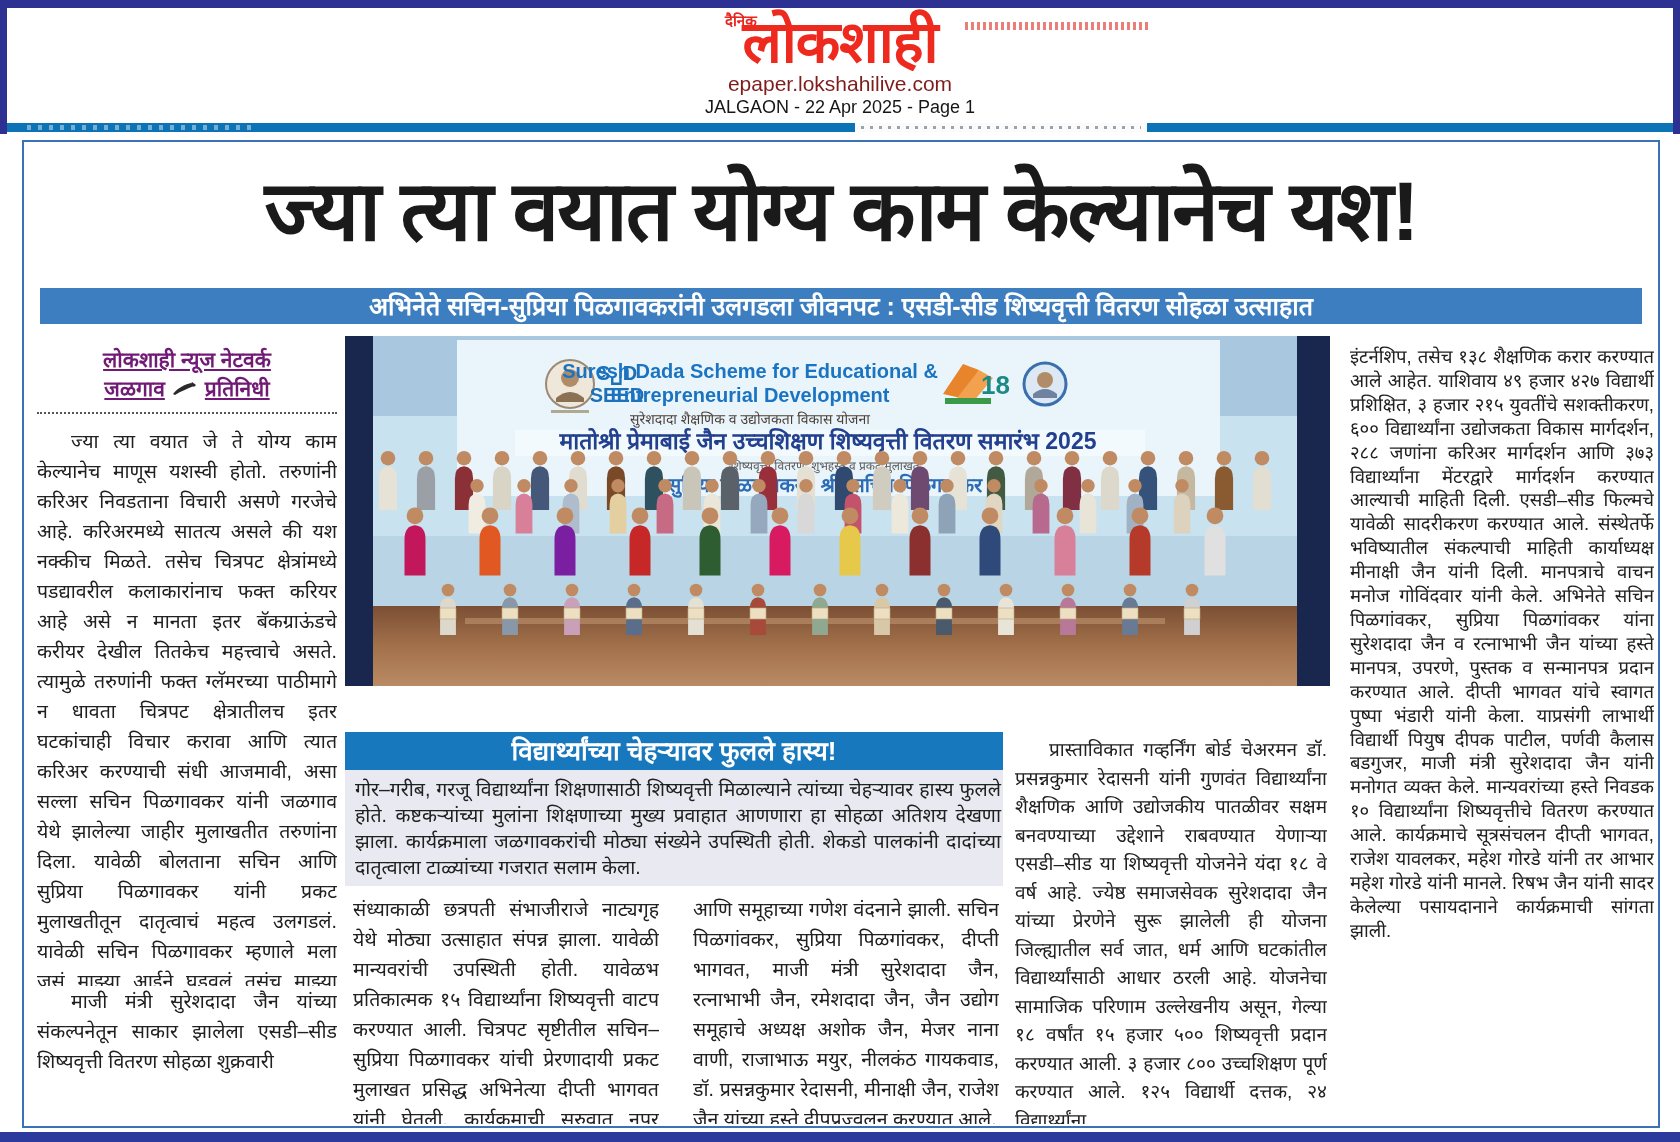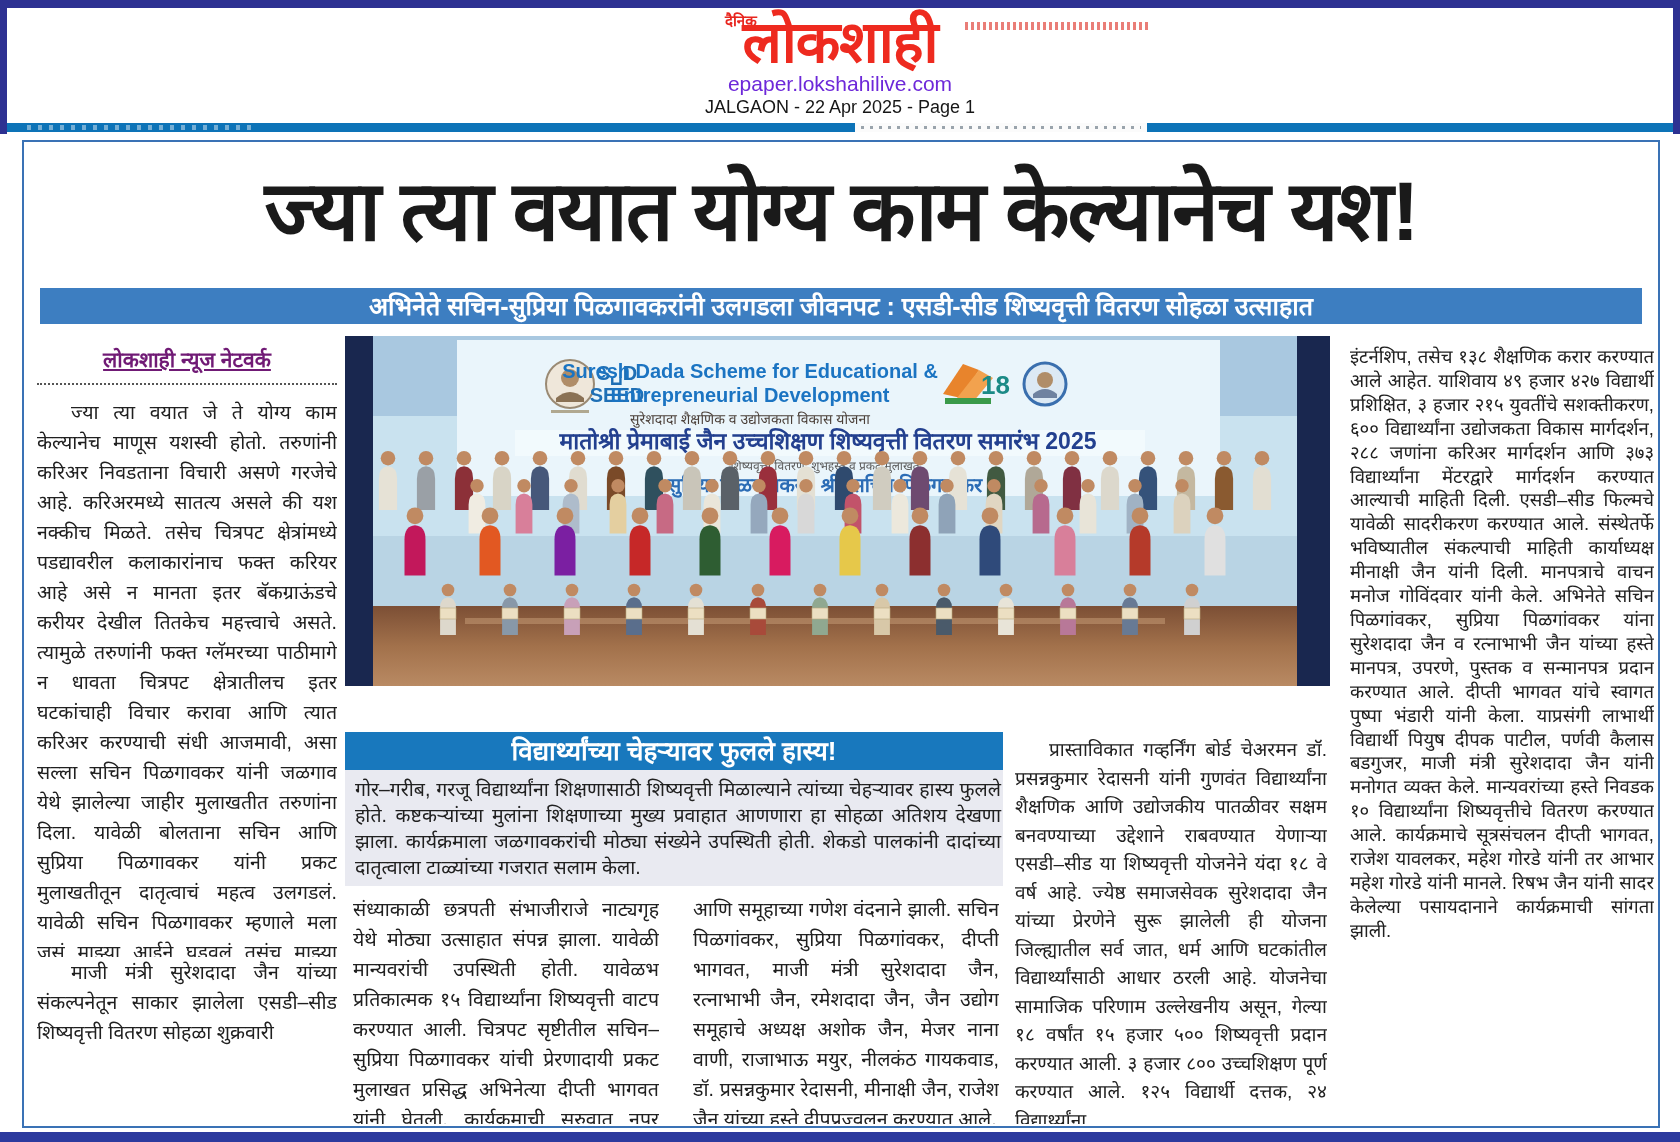--- a/index.html
+++ b/index.html
@@ -12,21 +12,21 @@
   .edge{top:8px;width:7px;height:126px;background:#2d3192;}
   .edge.l{left:0;} .edge.r{left:1673px;}
   .bottombar{left:0;top:1132px;width:1680px;height:10px;background:#2c3a9e;}
 
   
   .daily{left:725px;top:10px;font-size:15px;font-weight:bold;color:#e8261f;}
   .logo{left:0;top:12px;width:1680px;text-align:center;font-size:58px;line-height:60px;
         font-weight:800;color:#ee2a1f;letter-spacing:-1px;}
   .tagline{left:965px;top:22px;width:185px;height:8px;opacity:.75;
         background:repeating-linear-gradient(90deg,#e2524a 0 3px,transparent 3px 6px);}
-  .siteurl{left:0;top:72px;width:1680px;text-align:center;font-size:21px;color:#6d28d9;}
+  .siteurl{left:0;top:72px;width:1680px;text-align:center;font-size:21px;color:#7f1d1d;}
   .pageinfo{left:0;top:97px;width:1680px;text-align:center;font-size:18px;color:#161616;}
 
   
   .sliver{left:7px;top:123px;width:1666px;height:9px;background:#0d73b7;}
   .sliver .marksL{position:absolute;left:20px;top:2px;width:230px;height:5px;opacity:.5;
         background:repeating-linear-gradient(90deg,#dfeaf2 0 4px,transparent 4px 11px);}
   .sliver .white{position:absolute;left:848px;top:0;width:292px;height:9px;background:#fbfbfb;}
   .sliver .white i{position:absolute;left:6px;top:3px;width:280px;height:3px;display:block;
         background:repeating-linear-gradient(90deg,#9aa4ac 0 3px,transparent 3px 9px);}
 
@@ -86,20 +86,30 @@
   </div>
 
   <div class="abs pagebox">
 
     <div class="abs band">अभिनेते सचिन-सुप्रिया पिळगावकरांनी उलगडला जीवनपट : एसडी-सीड शिष्यवृत्ती वितरण सोहळा उत्साहात</div>
     <div class="abs headline">ज्या त्या वयात योग्य काम केल्यानेच यश!</div>
 
     <div class="abs ncol col1">
       <div class="byline">
         <div>लोकशाही न्यूज नेटवर्क</div>
+        <div class="penrow">
+          <span>जळगाव</span>
+          <span>
+            <svg width="26" height="15" viewBox="0 0 26 15">
+              <path d="M1 13 C7 6 12 4 19 2 L22 5 C15 8 9 10 3 14 Z" fill="#2a2a2a"></path>
+              <path d="M20 1 L24 4 L22 6 L19 3 Z" fill="#2a2a2a"></path>
+            </svg>
+          </span>
+          <span>प्रतिनिधी</span>
+        </div>
       </div>
       <hr class="dotrule">
       <div class="p1clip">
           <p>ज्या त्या वयात जे ते योग्य काम केल्यानेच माणूस यशस्वी होतो. तरुणांनी करिअर निवडताना विचारी असणे गरजेचे आहे. करिअरमध्ये सातत्य असले की यश नक्कीच मिळते. तसेच चित्रपट क्षेत्रांमध्ये पडद्यावरील कलाकारांनाच फक्त करियर आहे असे न मानता इतर बॅकग्राऊंडचे करीयर देखील तितकेच महत्त्वाचे असते. त्यामुळे तरुणांनी फक्त ग्लॅमरच्या पाठीमागे न धावता चित्रपट क्षेत्रातीलच इतर घटकांचाही विचार करावा आणि त्यात करिअर करण्याची संधी आजमावी, असा सल्ला सचिन पिळगावकर यांनी जळगाव येथे झालेल्या जाहीर मुलाखतीत तरुणांना दिला. यावेळी बोलताना सचिन आणि सुप्रिया पिळगावकर यांनी प्रकट मुलाखतीतून दातृत्वाचं महत्व उलगडलं. यावेळी सचिन पिळगावकर म्हणाले मला जसं माझ्या आईने घडवलं तसंच माझ्या मुलीला देखील तिच्या आईने म्हणजे सुप्रियाने घडवलं आहे, त्यामुळे मातृत्व हे नेहमीच थोर असून त्यांच्याबद्दल आदर तितकाच महत्त्वाचा आहे.</p>
         </div>
       <p>माजी मंत्री सुरेशदादा जैन यांच्या संकल्पनेतून साकार झालेला एसडी–सीड शिष्यवृत्ती वितरण सोहळा शुक्रवारी</p>
     </div>
 
     <div class="abs photo">
       <svg width="985" height="350" viewBox="0 0 985 350" xmlns="http://www.w3.org/2000/svg">

